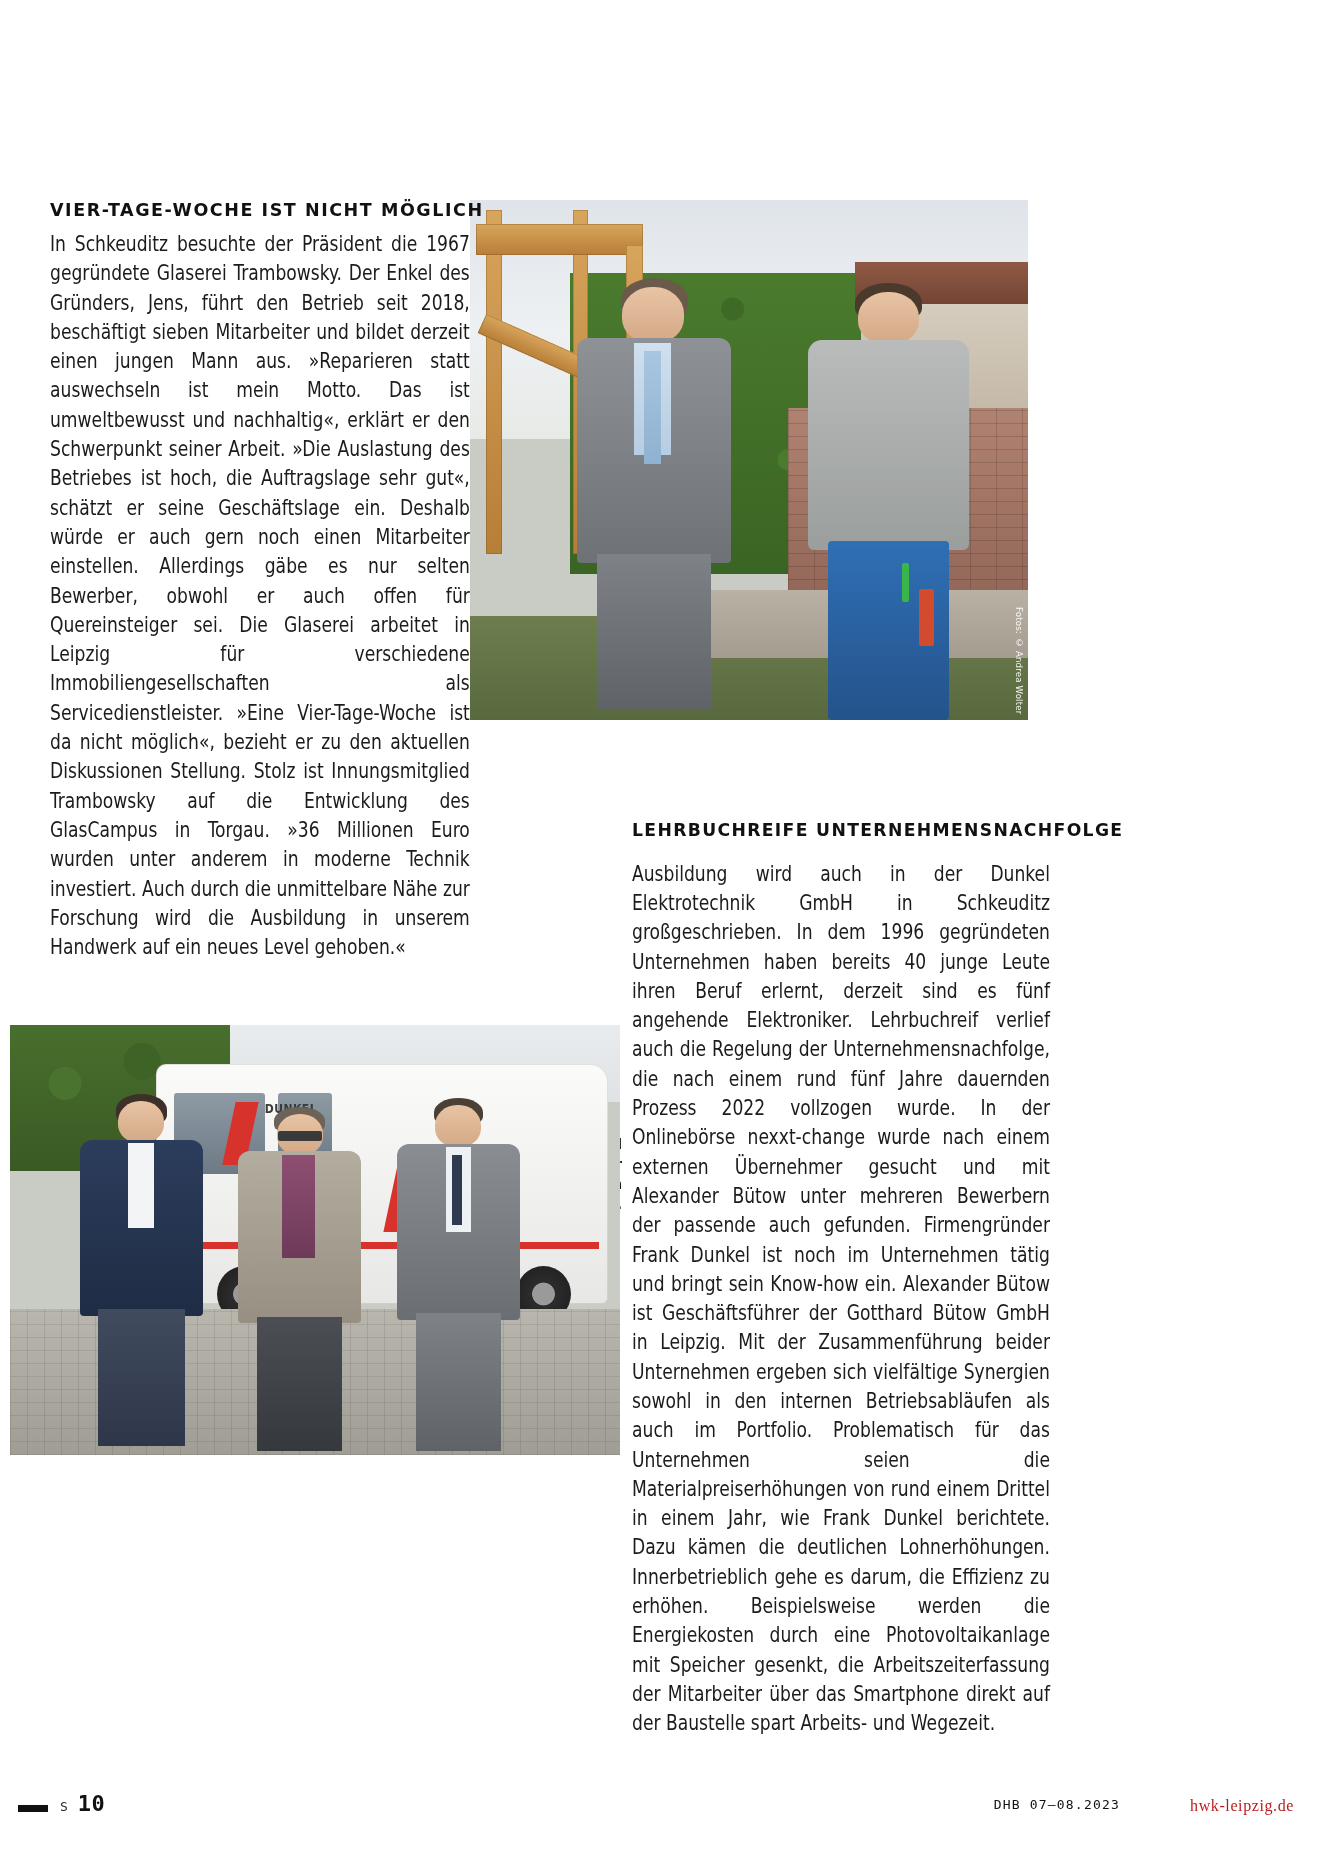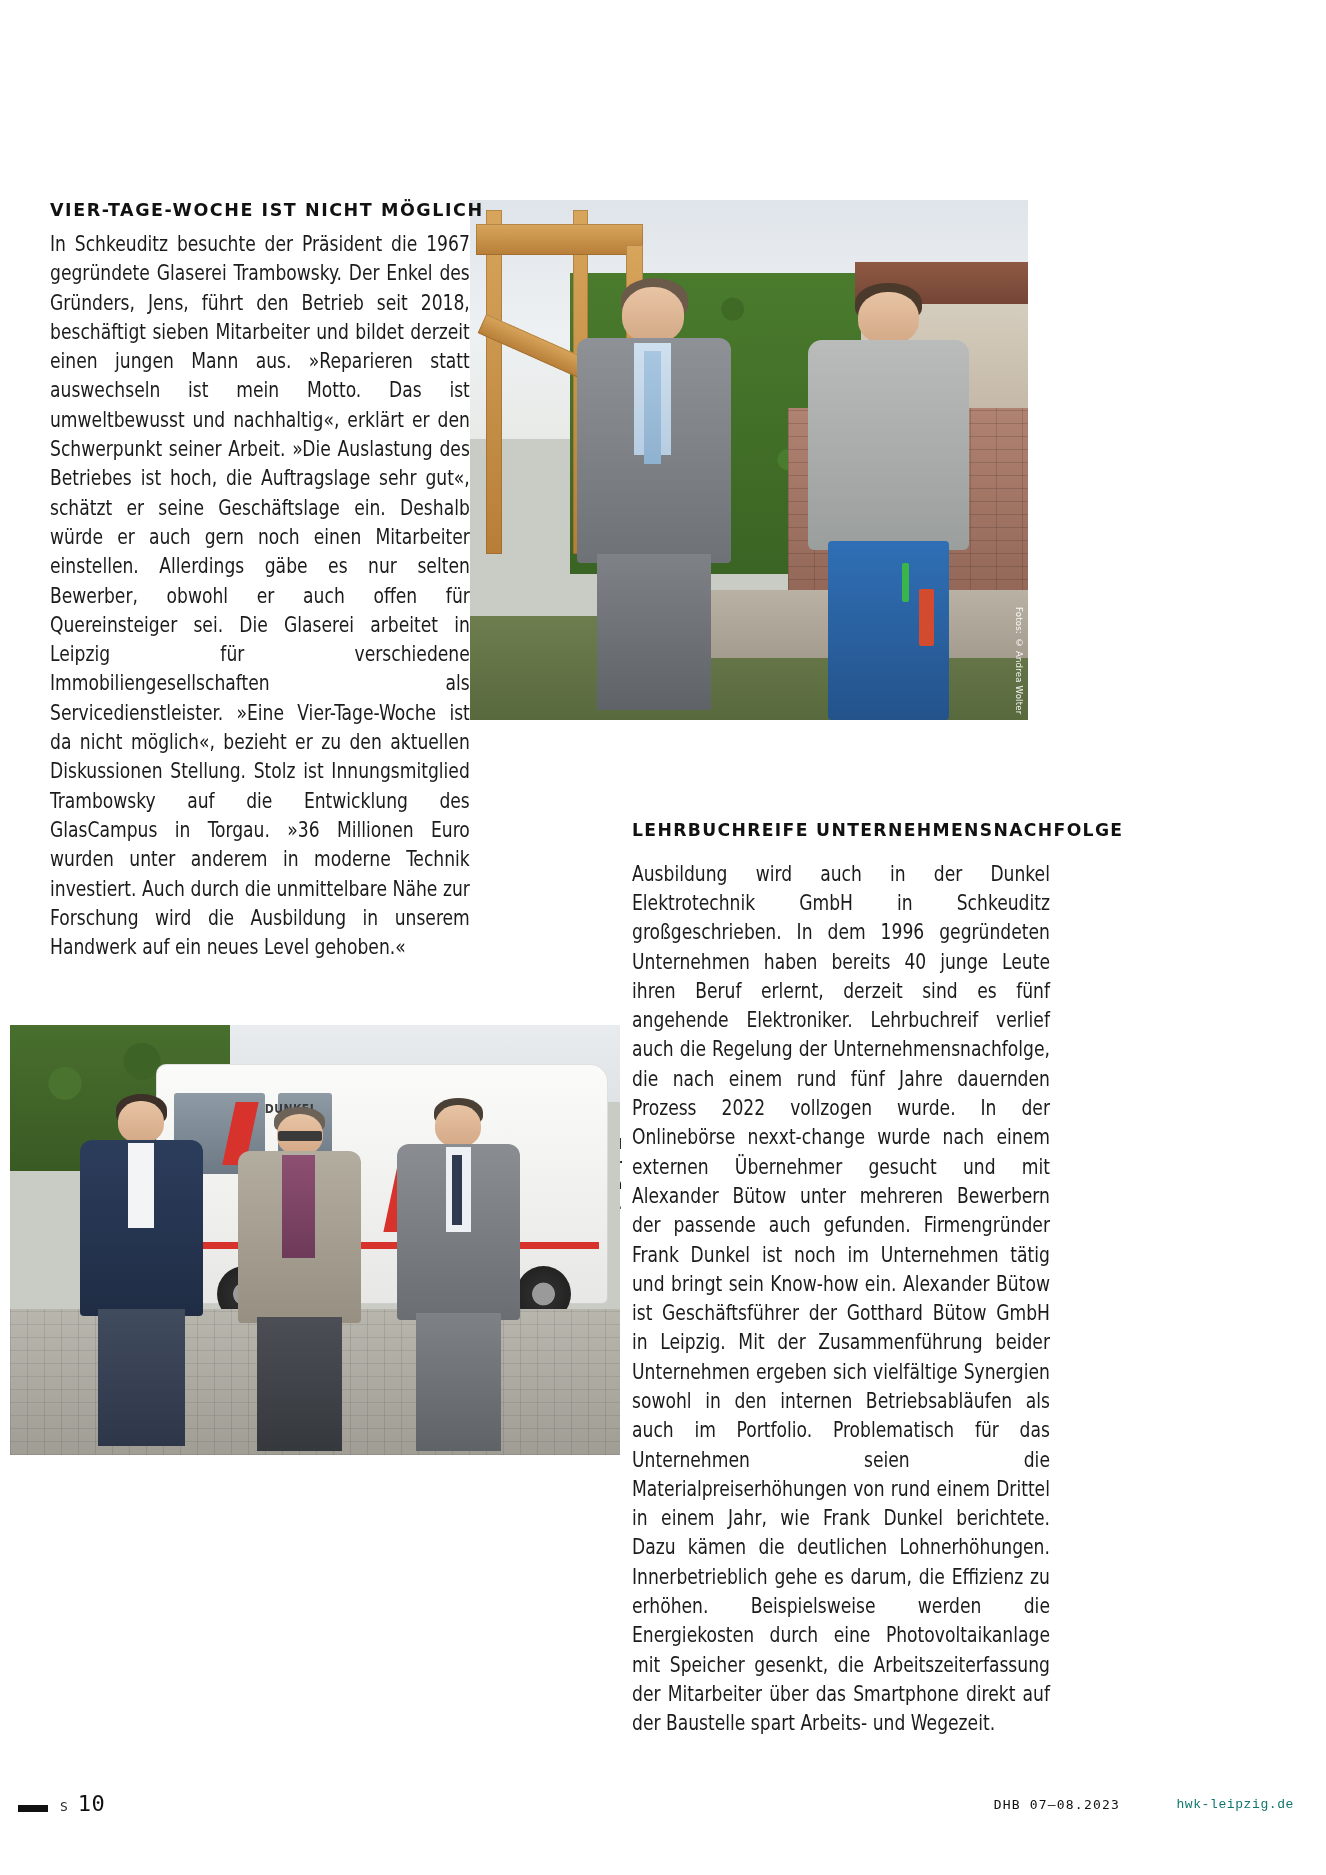--- a/index.html
+++ b/index.html
@@ -305,42 +305,42 @@
     position: absolute;
     left: 60px;
     top: 1791px;
     font-family: "DejaVu Sans Mono", "Liberation Mono", monospace;
     font-size: 13px;
     color: #2b2b2b;
     letter-spacing: 1px;
   }
   .footer-page .num {
     font-size: 22px;
-    font-weight: 400;
+    font-weight: 700;
     color: #111;
     letter-spacing: 0.5px;
     margin-top: 43px;
   }
   .footer-issue {
     position: absolute;
     right: 206px;
     top: 1797px;
     font-family: "DejaVu Sans Mono", "Liberation Mono", monospace;
     font-size: 13px;
     font-weight: 400;
     color: #111;
     letter-spacing: 1.2px;
   }
   .footer-url {
     position: absolute;
     right: 32px;
     top: 1797px;
-    font-family: Liberation Mono, monospace;
-    font-size: 13px;
-    color: #0f766e;
+    font-family: Liberation Serif, serif;
+    font-size: 16px;
+    color: #b91c1c;
     letter-spacing: .6px;
   }
 </style>
 </head>
 <body>
 
 <div class="page">
 
   <div class="photo" id="photo-top">
     <div class="sky"></div>

